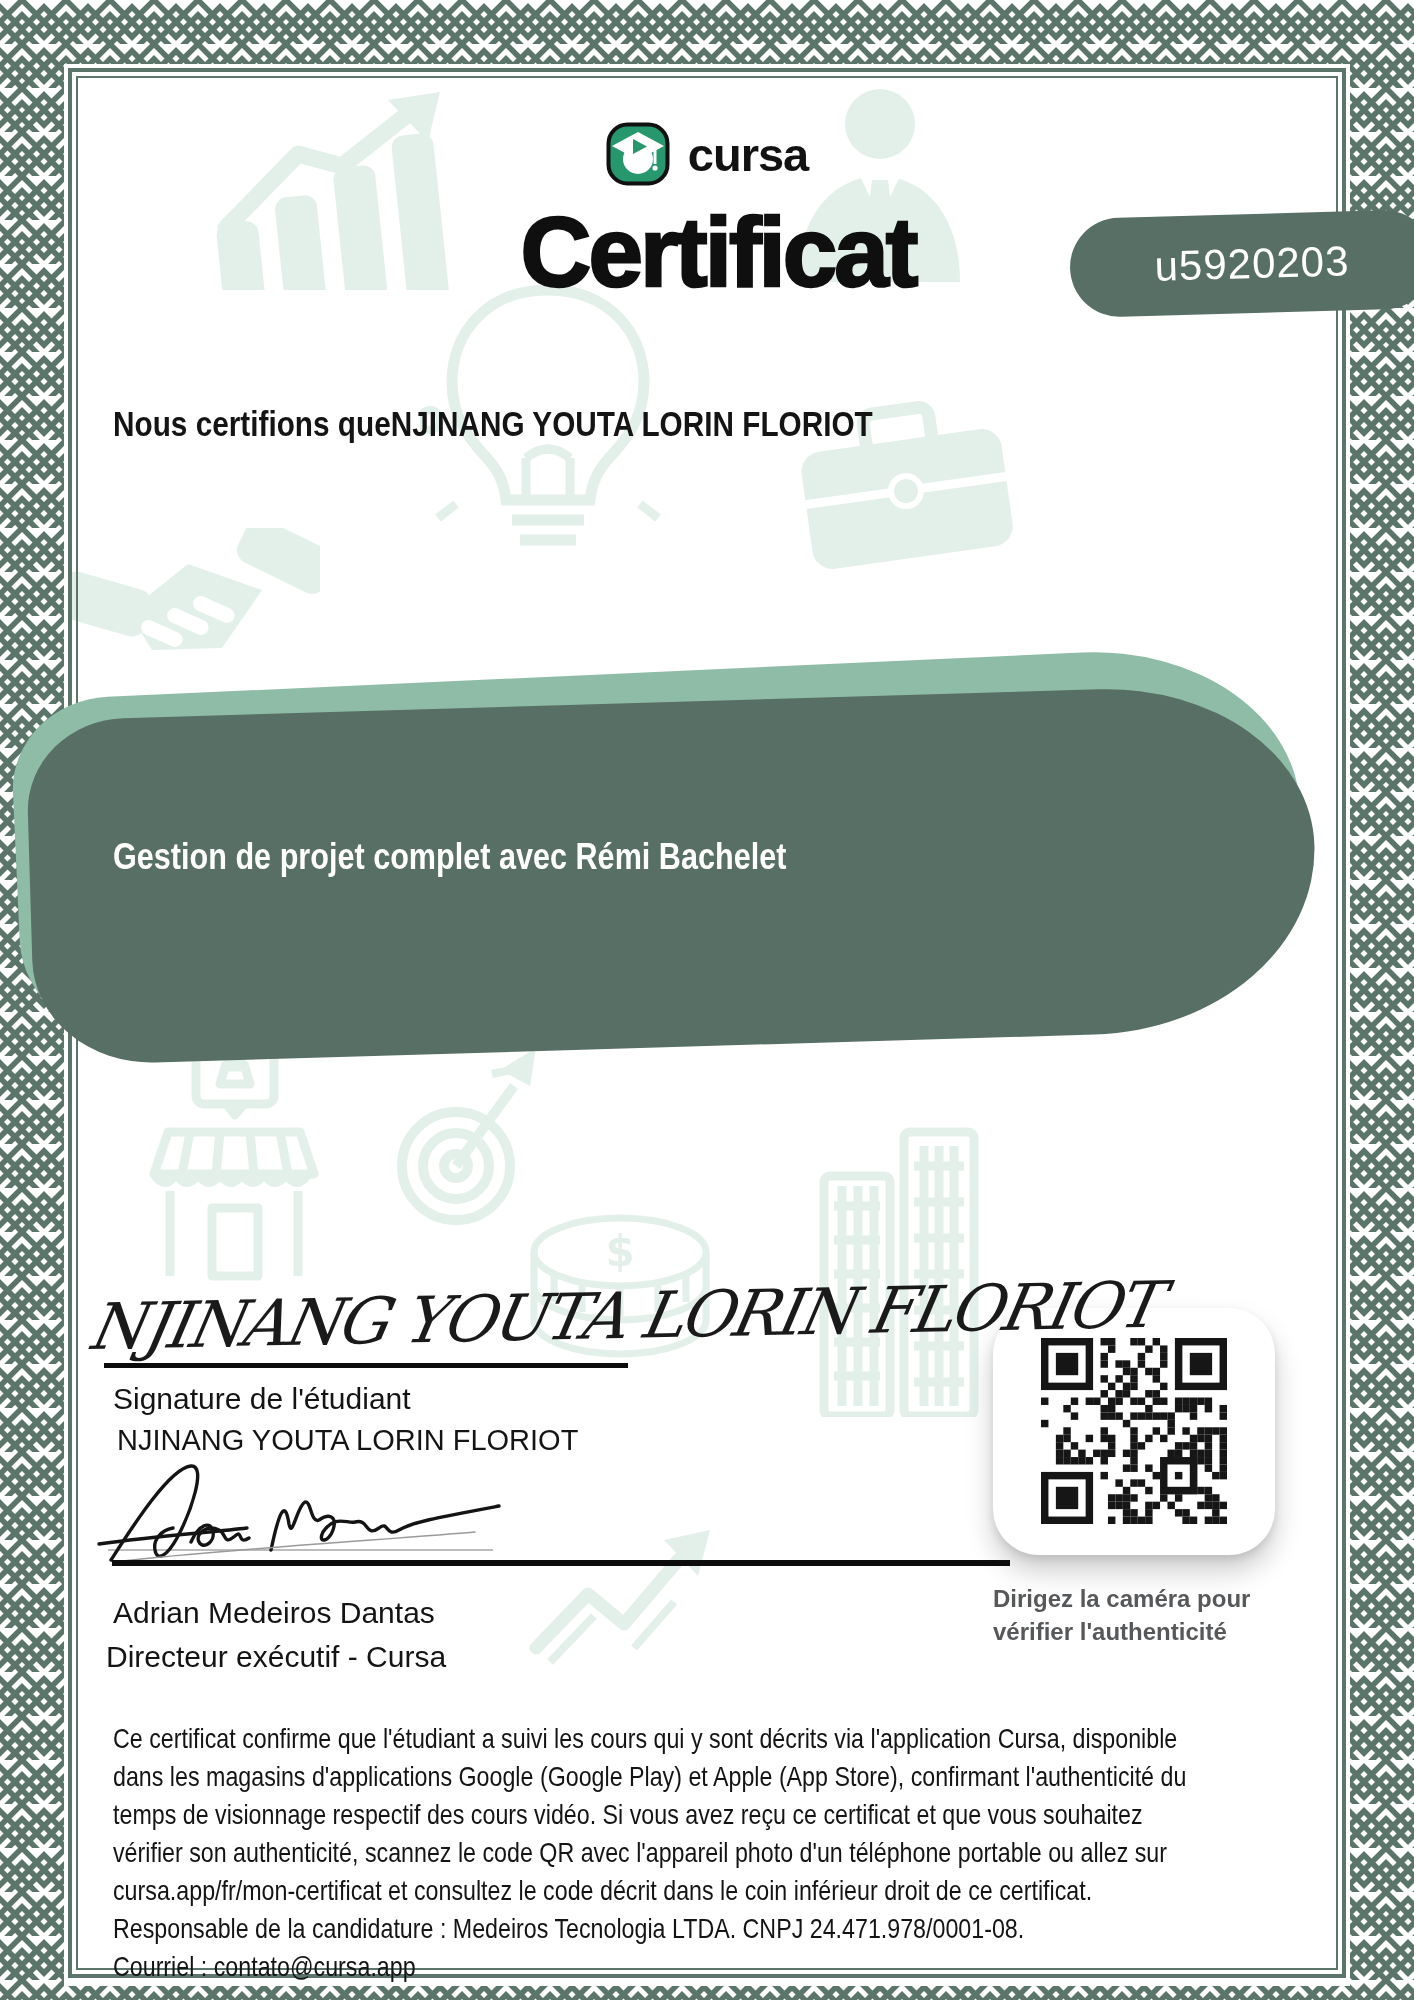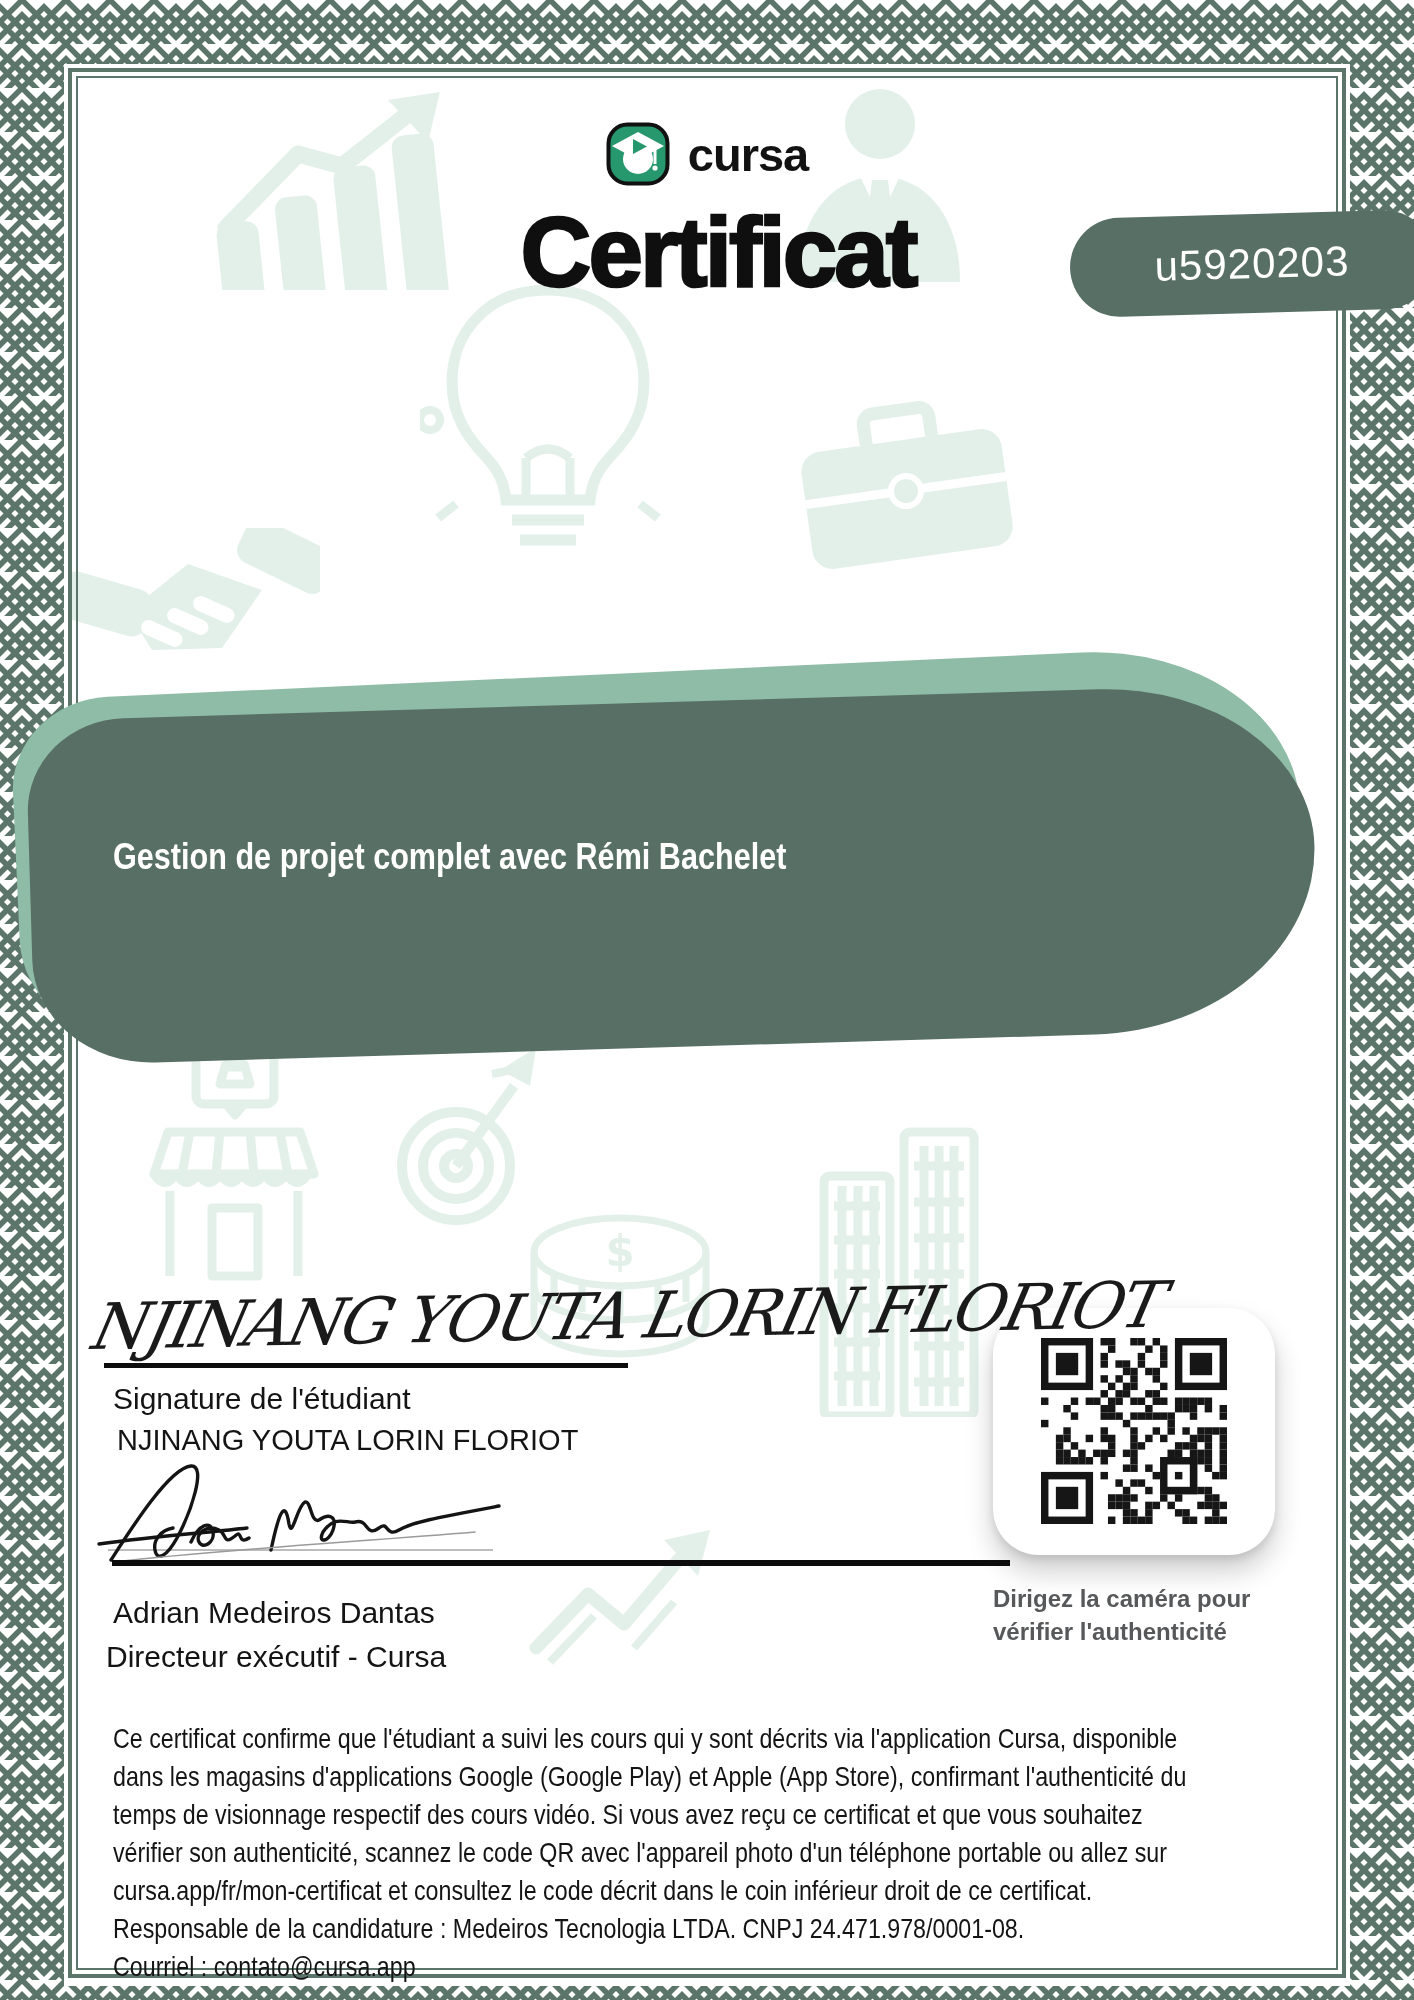--- a/index.html
+++ b/index.html
@@ -222,20 +222,23 @@
     </svg>
     <span class="logo-text">cursa</span>
   </div>
 
   <div class="cert-title">Certificat</div>
 
   <div class="id-pill">
     <span>u5920203</span>
   </div>
 
+  <div class="intro intro-1">
+    <span class="condense"><span>Nous certifions que</span><b>NJINANG YOUTA LORIN FLORIOT</b></span>
+  </div>
 
   <div class="banner-back"></div>
   <div class="banner"></div>
   <div class="course-title">
     <span class="condense">Gestion de projet complet avec Rémi Bachelet</span>
   </div>
 
   <div class="qr-card">
     <svg id="qr" class="qr-svg" width="186" height="186" viewBox="0 0 186 186">
         <rect x="59.52" y="0" width="7.44" height="7.44" fill="#161616"></rect>

